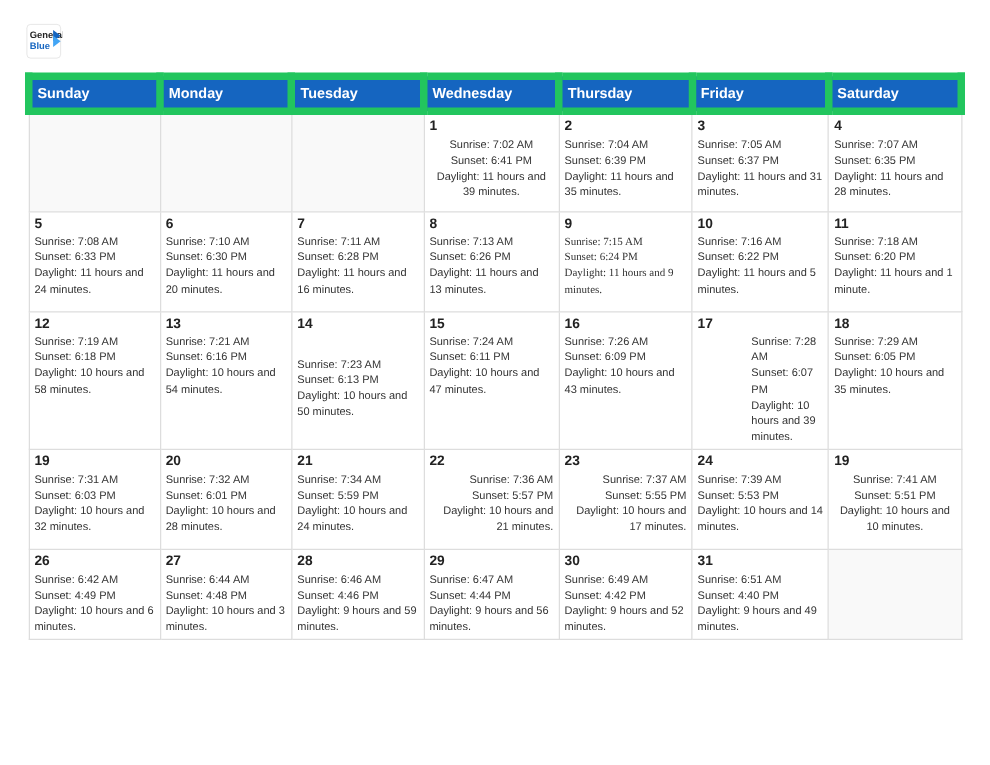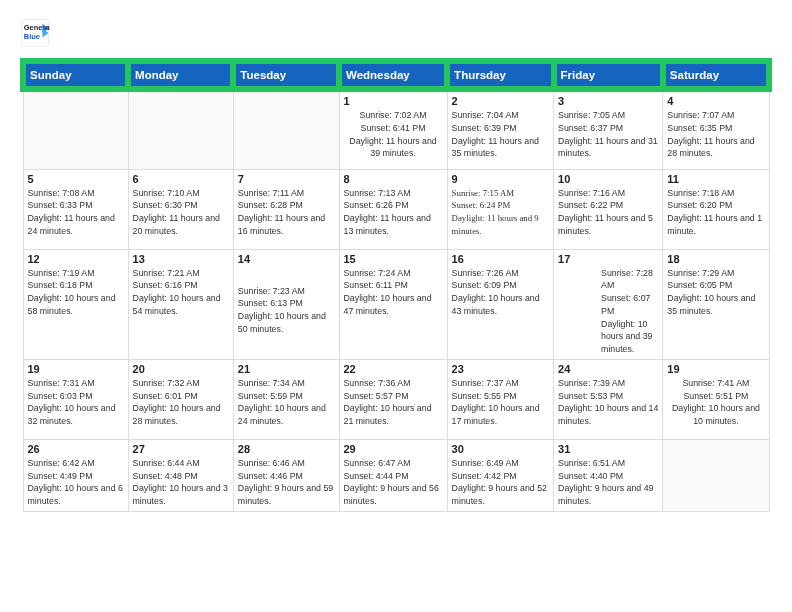--- a/index.html
+++ b/index.html
@@ -253,27 +253,27 @@
 Daylight: 10 hours and 28 minutes.</div>
           </td>
           <td>
             <span class="day-num">21</span>
             <div class="day-info" style="white-space: pre-line;">Sunrise: 7:34 AM
 Sunset: 5:59 PM
 Daylight: 10 hours and 24 minutes.</div>
           </td>
           <td>
             <span class="day-num">22</span>
-            <div class="day-info" style="white-space: pre-line;">Sunrise: 7:36 AM
+            <div class="day-info" style="white-space: pre-line; text-align: right;">Sunrise: 7:36 AM
 Sunset: 5:57 PM
 Daylight: 10 hours and 21 minutes.</div>
           </td>
           <td>
             <span class="day-num">23</span>
-            <div class="day-info" style="white-space: pre-line;">Sunrise: 7:37 AM
+            <div class="day-info" style="white-space: pre-line; text-align: right;">Sunrise: 7:37 AM
 Sunset: 5:55 PM
 Daylight: 10 hours and 17 minutes.</div>
           </td>
           <td>
             <span class="day-num">24</span>
             <div class="day-info" style="white-space: pre-line;">Sunrise: 7:39 AM
 Sunset: 5:53 PM
 Daylight: 10 hours and 14 minutes.</div>
           </td>
           <td>

